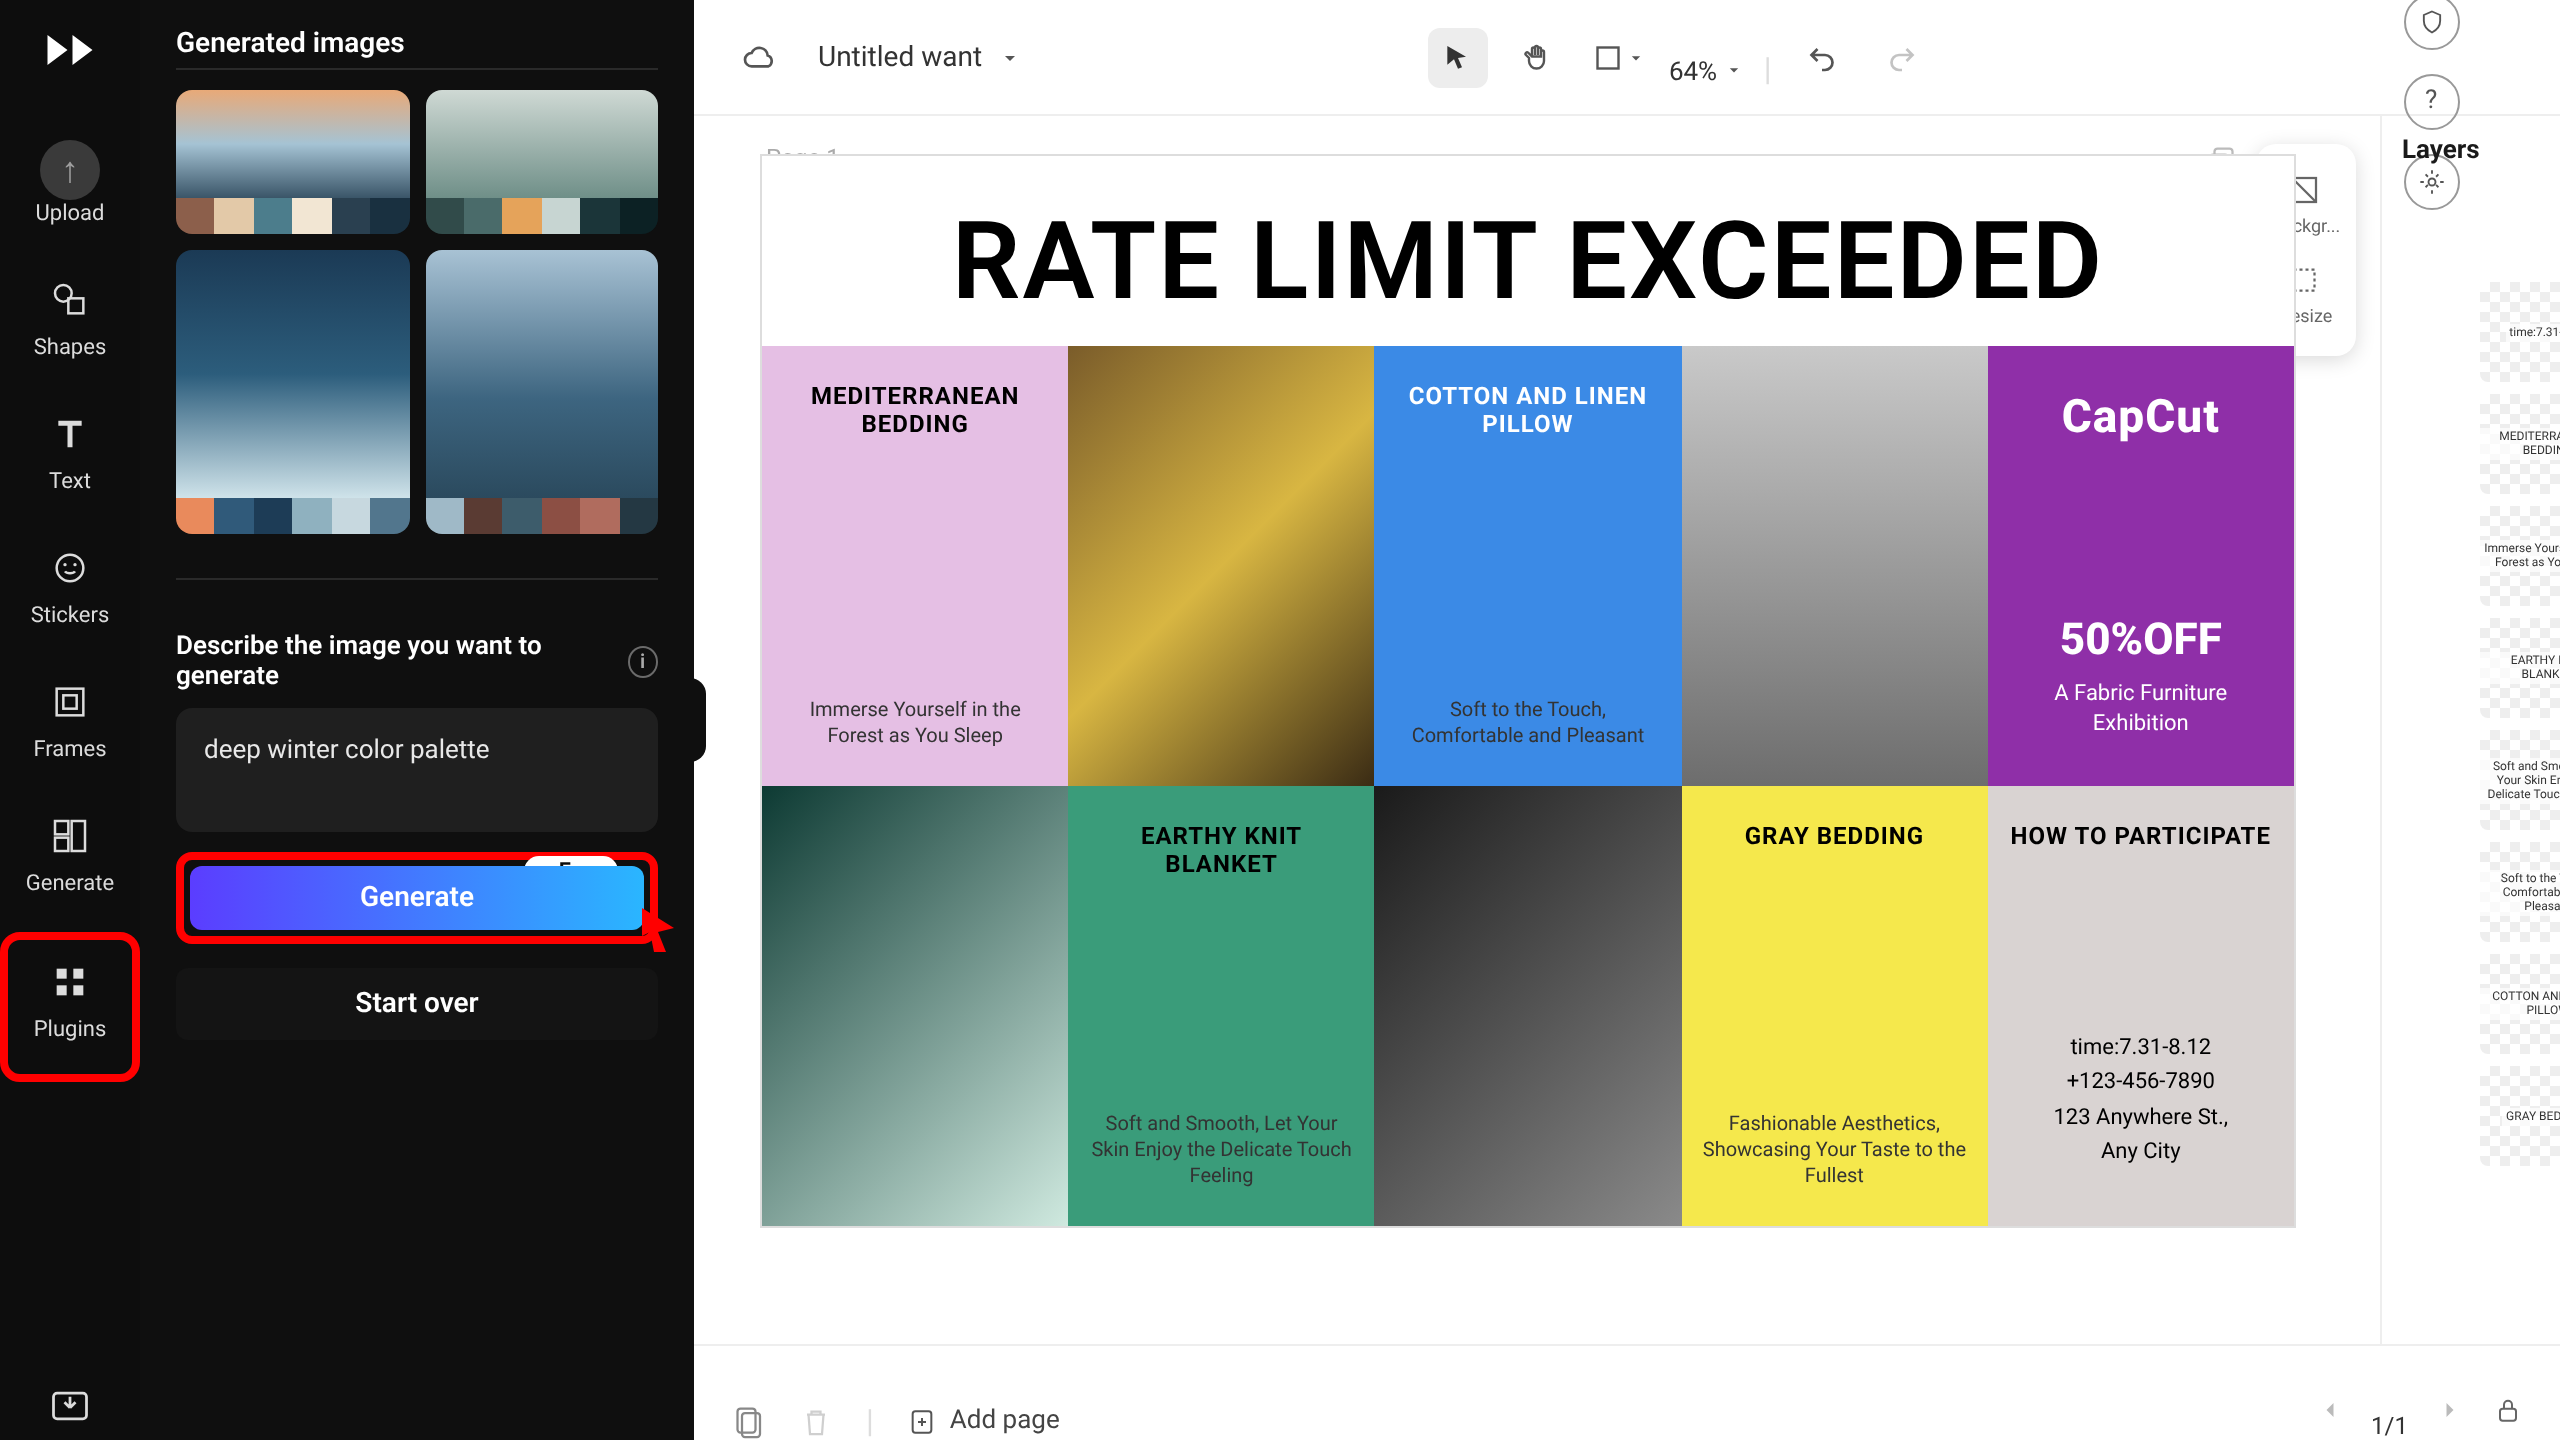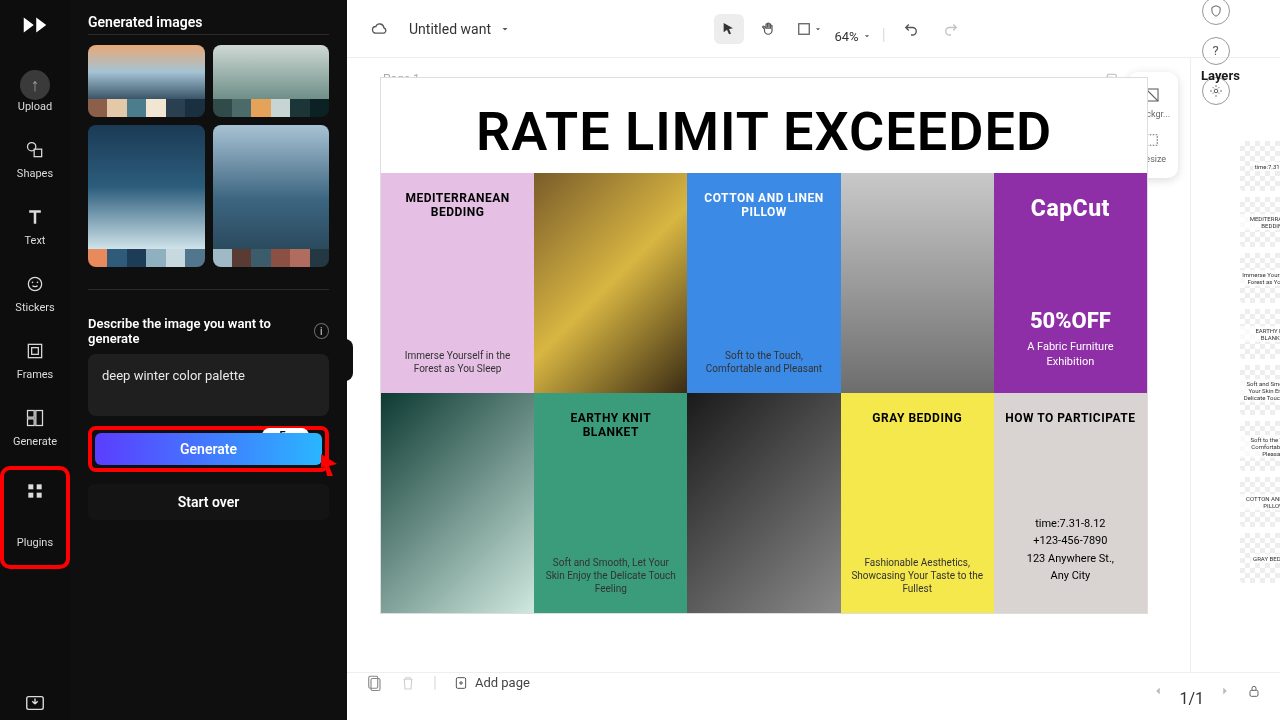--- a/index.html
+++ b/index.html
@@ -2,21 +2,21 @@
 <html><head>
 <meta charset="utf-8">
 <style>
 * { margin: 0; padding: 0; box-sizing: border-box; font-family: -apple-system, BlinkMacSystemFont, "Segoe UI", Roboto, sans-serif; }
 body { width: 1280px; height: 720px; overflow: hidden; display: flex; background: #f5f5f5; }
 .left-rail { width: 70px; background: #0d0d0d; display: flex; flex-direction: column; align-items: center; padding-top: 10px; }
 .logo { width: 30px; height: 30px; margin-bottom: 20px; }
 .rail-item { width: 100%; display: flex; flex-direction: column; align-items: center; color: #dcdcdc; font-size: 11px; padding: 10px 0 16px; cursor: pointer; }
 .rail-item .ico { width: 22px; height: 22px; margin-bottom: 6px; display:flex;align-items:center;justify-content:center;}
 .rail-upload-circle{width:30px;height:30px;border-radius:50%;background:#3a3a3a;display:flex;align-items:center;justify-content:center;color:#9e9e9e;font-size:18px;}
-.hl-red { border: 4px solid #ff0000; border-radius: 10px; gap: 28px; }
+.hl-red { border: 4px solid #ff0000; border-radius: 10px; }
 .panel { width: 277px; background: #0f0f0f; color: #fff; padding: 14px 18px 18px; display: flex; flex-direction: column; position:relative;}
 .panel-head { display: flex; justify-content: space-between; align-items: center; margin-bottom: 18px; }
 .panel-title { font-size: 15px; font-weight: 600; }
 .close-x { font-size: 18px; cursor: pointer; }
 .section-label { font-size: 14px; font-weight: 600; margin-bottom: 10px; border-bottom:1px solid #2a2a2a;padding-bottom:4px;}
 .thumb-grid { display: grid; grid-template-columns: 1fr 1fr; gap: 8px; margin-bottom: 14px; }
 .thumb { width: 100%; height: 72px; border-radius: 8px; overflow: hidden; display:flex;flex-direction:column;}
 .swatch-row{height:18px;display:flex;}
 .swatch-row span{flex:1;}
 .img-area{flex:1;}
@@ -47,21 +47,21 @@
 .cell{position:relative;display:flex;flex-direction:column;align-items:center;justify-content:flex-start;padding:18px 10px;text-align:center;font-size:12px;}
 .cell .h{font-size:12px;font-weight:700;letter-spacing:0.5px;margin-bottom:6px;}
 .cell .sub{font-size:10px;color:#333;position:absolute;bottom:18px;left:10px;right:10px;line-height:1.3;}
 .floating-panel{position:absolute;top:14px;right:12px;background:#fff;border-radius:10px;box-shadow:0 2px 10px rgba(0,0,0,0.15);width:50px;padding:8px 4px;display:flex;flex-direction:column;align-items:center;}
 .fp-item{display:flex;flex-direction:column;align-items:center;font-size:9px;color:#666;padding:6px 0;cursor:pointer;}
 .fp-item .ic{width:20px;height:20px;margin-bottom:3px;}
 .corner-dup{position:absolute;top:14px;right:70px;color:#bbb;}
 .layers{width:90px;padding:10px 6px;border-left:1px solid #eee;display:flex;flex-direction:row;align-items:center;}
 .layers-title{font-size:13px;font-weight:700;color:#1a1a1a;margin-bottom:8px;align-self:flex-start;padding-left:4px;}
 .layer-thumb{width:68px;height:50px;background:repeating-conic-gradient(#eee 0 25%,#fff 0 50%) 0 0/10px 10px;border-radius:4px;margin-bottom:6px;display:flex;align-items:center;justify-content:center;font-size:6px;color:#333;text-align:center;cursor:pointer;}
-.bottombar{height:48px;border-top:1px solid #eee;display:flex;align-items:flex-start;padding:0 18px;gap:16px;background:#fff;}
+.bottombar{height:48px;border-top:1px solid #eee;display:flex;align-items:flex-end;padding:0 18px;gap:16px;background:#fff;}
 .bb-left{display:flex;align-items:center;gap:16px;color:#888;}
 .bb-link{display:flex;align-items:center;gap:6px;color:#444;font-size:13px;cursor:pointer;}
 .bb-right{margin-left:auto;display:flex;align-items:center;gap:14px;color:#888;}
 .rail-bottom{margin-top:auto;padding-bottom:12px;}
 svg{display:block;}
 .divider{border-top:1px solid #2a2a2a;margin:8px 0 14px;}
 .cursor-up{position:absolute;left:30px;bottom:-24px;}
 .knob{position:absolute;right:-6px;top:50%;transform:translateY(-50%);width:12px;height:42px;background:#0f0f0f;border-radius:0 8px 8px 0;}
 </style>
 </head>
@@ -402,21 +402,21 @@
           </svg>
           <span>Add page</span>
         </div>
     </div>
     <div class="bb-right">
       <div>
           <svg width="14" height="14" viewBox="0 0 24 24">
             <path fill="#bbb" d="M15 6l-6 6 6 6z"></path>
           </svg>
         </div>
-      <span style="color:#333;font-size:16px;margin-top:16px;">1/1</span>
+      <span style="color:#333;font-size:12px;margin-top:16px;">1/1</span>
       <div>
           <svg width="14" height="14" viewBox="0 0 24 24">
             <path fill="#bbb" d="M9 6l6 6-6 6z"></path>
           </svg>
         </div>
       <div>
           <svg width="16" height="16" viewBox="0 0 24 24">
             <rect x="6" y="11" width="12" height="9" rx="2" fill="none" stroke="#666" stroke-width="1.5"></rect>
             <path d="M9 11V8a3 3 0 016 0v3" fill="none" stroke="#666" stroke-width="1.5"></path>
           </svg>

